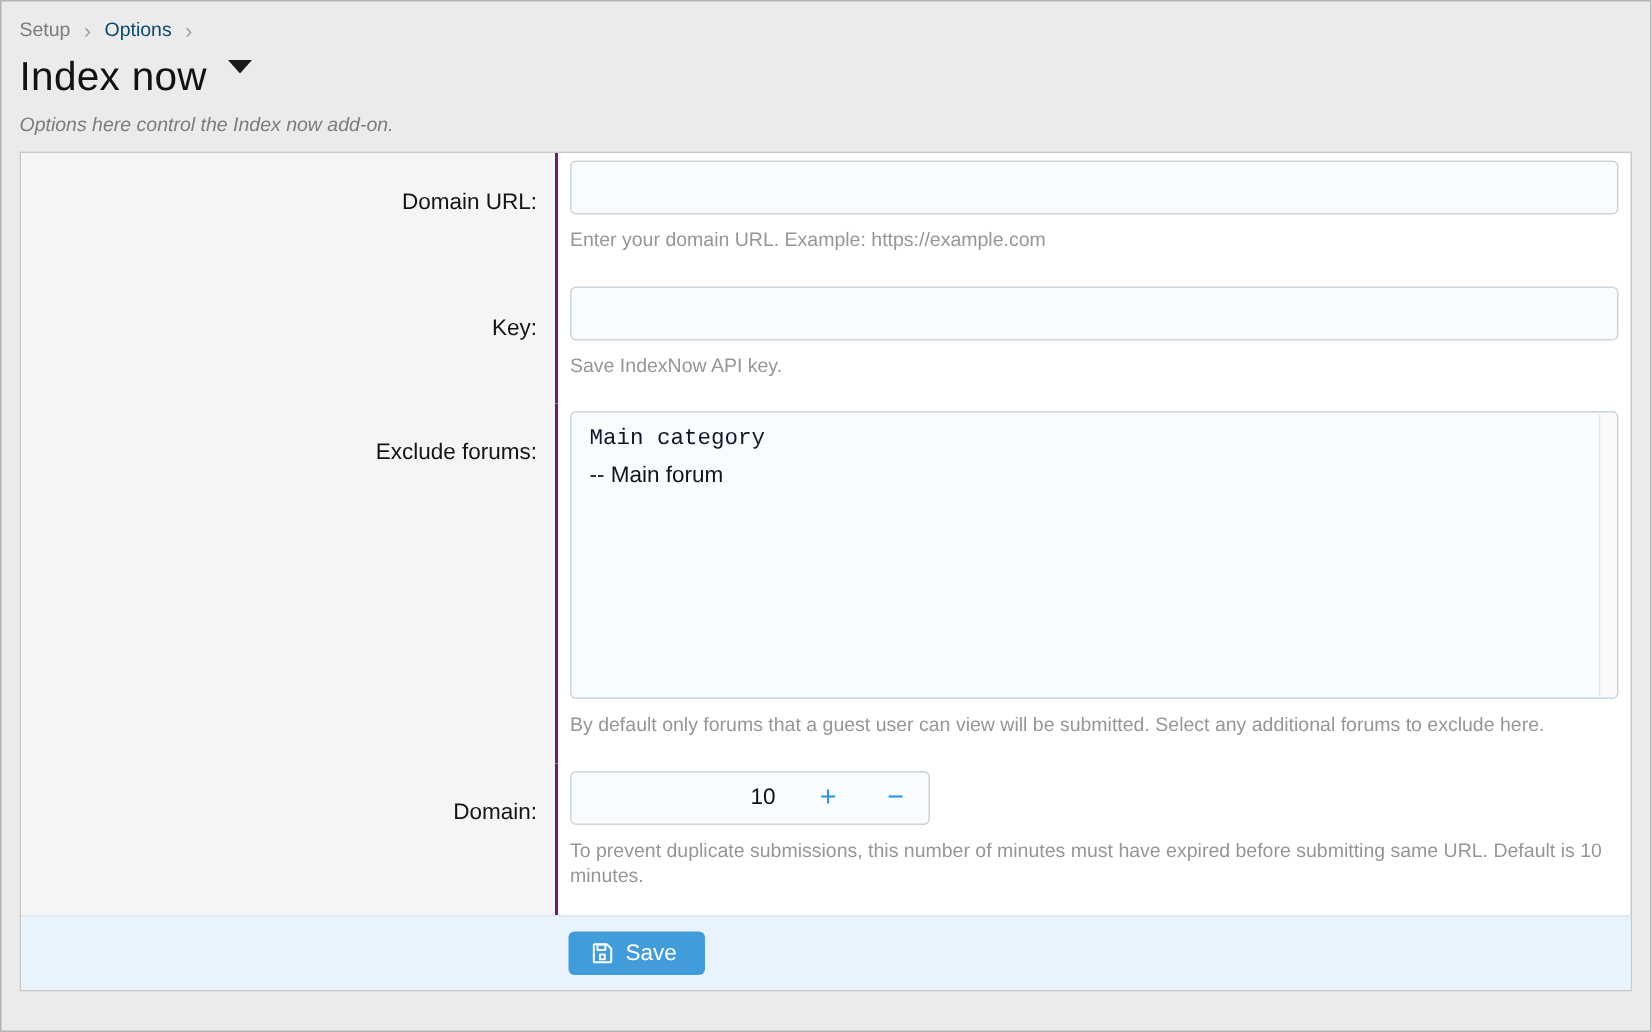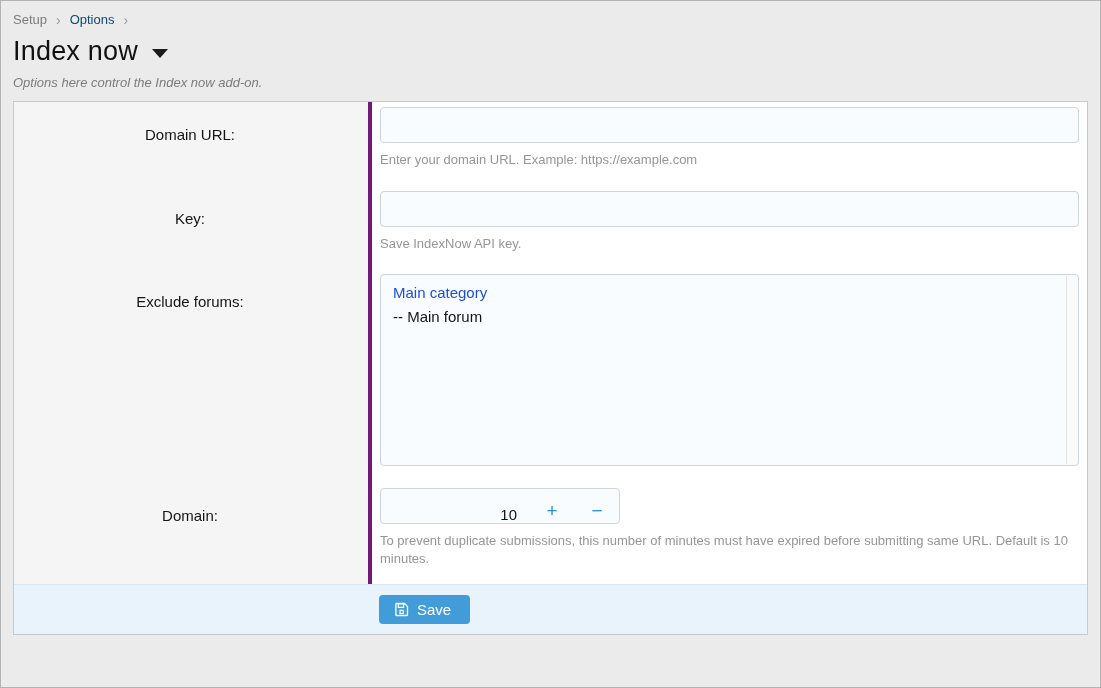--- a/index.html
+++ b/index.html
@@ -17,21 +17,21 @@
   .header { padding: 11px 12px 0 12px; }
   .breadcrumb {
     font-size: 13px; color: #7b7b7b;
     display: flex; align-items: center; gap: 9px; text-align: right;
   }
   .crumb-link { color: #7b7b7b; cursor: pointer; }
   .crumb-link.current { color: #0c4a6e; font-weight: normal; }
   .crumb-sep { color: #9d9d9d; font-size: 14px; line-height: 1; }
   .page-title-row {
     margin-top: 9px;
-    display: flex; align-items: center; gap: 14px;
+    display: flex; align-items: flex-start; gap: 14px;
   }
   .page-title {
     font-size: 27px; font-weight: 400; color: #121212;
     margin: 0; letter-spacing: 0.2px;
   }
   .title-arrow {
     width: 0; height: 0; margin-top: 4px;
     border-left: 8px solid transparent;
     border-right: 8px solid transparent;
     border-top: 9px solid #1b1b1b;
@@ -42,22 +42,22 @@
   
   .panel {
     margin: 11px 12px 0 12px;
     background: #ffffff;
     border: 1px solid #c9c9c9;
   }
   .form-row { display: flex; align-items: stretch; }
   .cell-label {
     flex: 0 0 358px; box-sizing: border-box;
     background: #f5f5f5;
-    border-right: 4px solid #701a75;
-    text-align: center;
+    border-right: 2px solid #701a75;
+    text-align: right;
     padding: 24px 12px 0 10px;
     font-size: 15px; color: #141414;
   }
   .cell-content { flex: 1; padding: 5px 8px 17px 8px; min-width: 0; }
 
   .text-input {
     display: block; width: 100%; height: 36px;
     box-sizing: border-box;
     border: 1px solid #ccd5dc; border-radius: 4px;
     background: #f9fcfe;
@@ -81,32 +81,32 @@
     padding: 6px 0;
     overflow: hidden;
     cursor: default;
   }
   .listbox-option {
     font-size: 15px; line-height: 22px;
     padding: 1px 12px;
     color: #141414;
     white-space: nowrap;
   }
-  .listbox-option.disabled { color: #1d4ed8; }
+  .listbox-option.disabled { color: #0f172a; font-family: Liberation Mono, monospace; }
   .scroll-track {
     position: absolute; top: 1px; bottom: 1px; right: 1px;
     width: 10px;
     background: #fafafa;
     border-left: 1px solid #e3e3e3;
     border-radius: 0 3px 3px 0;
   }
 
   
   .stepper {
-    display: flex; align-items: flex-end;
+    display: flex; align-items: center;
     width: 240px; height: 36px;
     box-sizing: border-box;
     border: 1px solid #ccd5dc; border-radius: 4px;
     background: #f9fcfe;
     overflow: hidden;
   }
   .stepper-value {
     flex: 1; min-width: 0;
     border: none; background: transparent; outline: none;
     font-family: "Liberation Sans", sans-serif;
@@ -176,20 +176,21 @@
   </div>
 
   <div class="form-row">
     <div class="cell-label">Exclude forums:</div>
     <div class="cell-content">
       <div class="listbox">
         <div class="listbox-option disabled">Main category</div>
         <div class="listbox-option">-- Main forum</div>
         <div class="scroll-track"></div>
       </div>
+      <div class="hint">By default only forums that a guest user can view will be submitted. Select any additional forums to exclude here.</div>
     </div>
   </div>
 
   <div class="form-row">
     <div class="cell-label">Domain:</div>
     <div class="cell-content">
       <div class="stepper">
         <input type="text" class="stepper-value" value="10" style="">
         <div class="stepper-sep"></div>
         <button type="button" class="stepper-btn">+</button>

